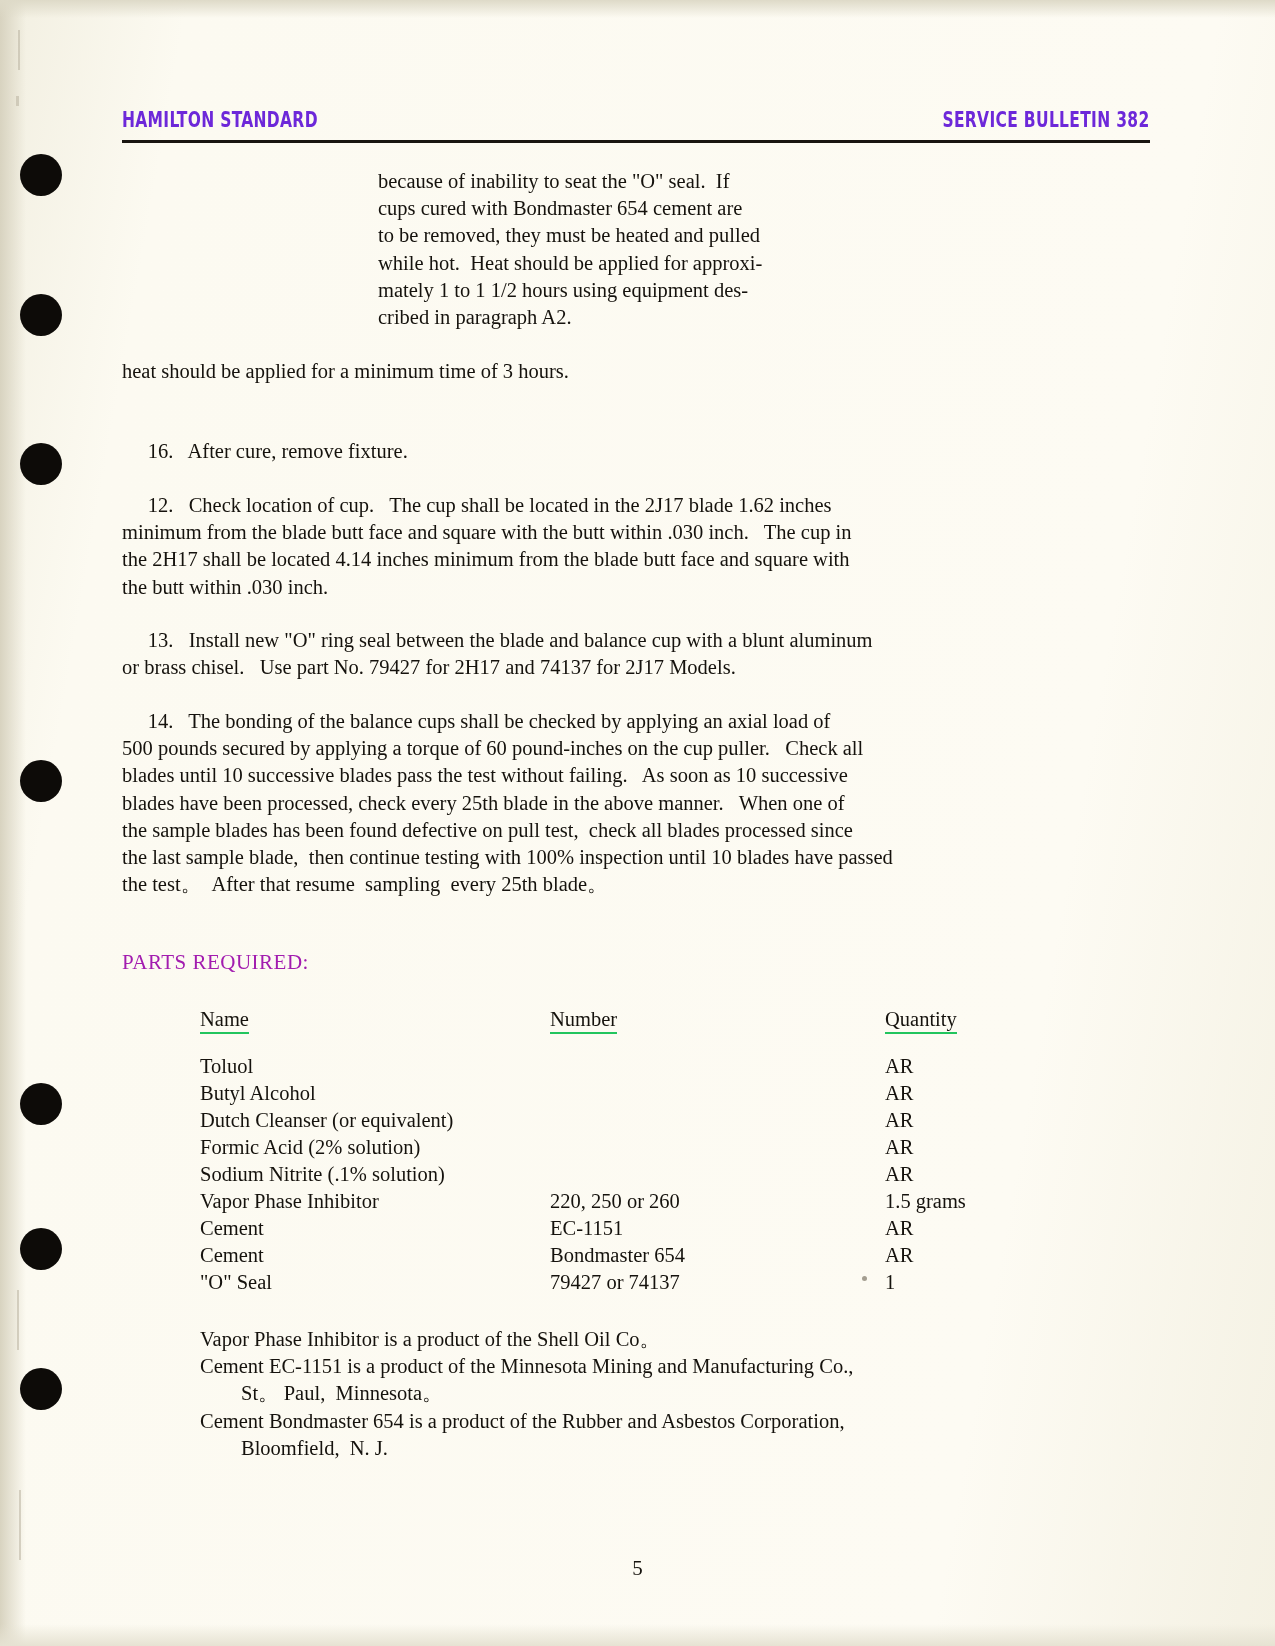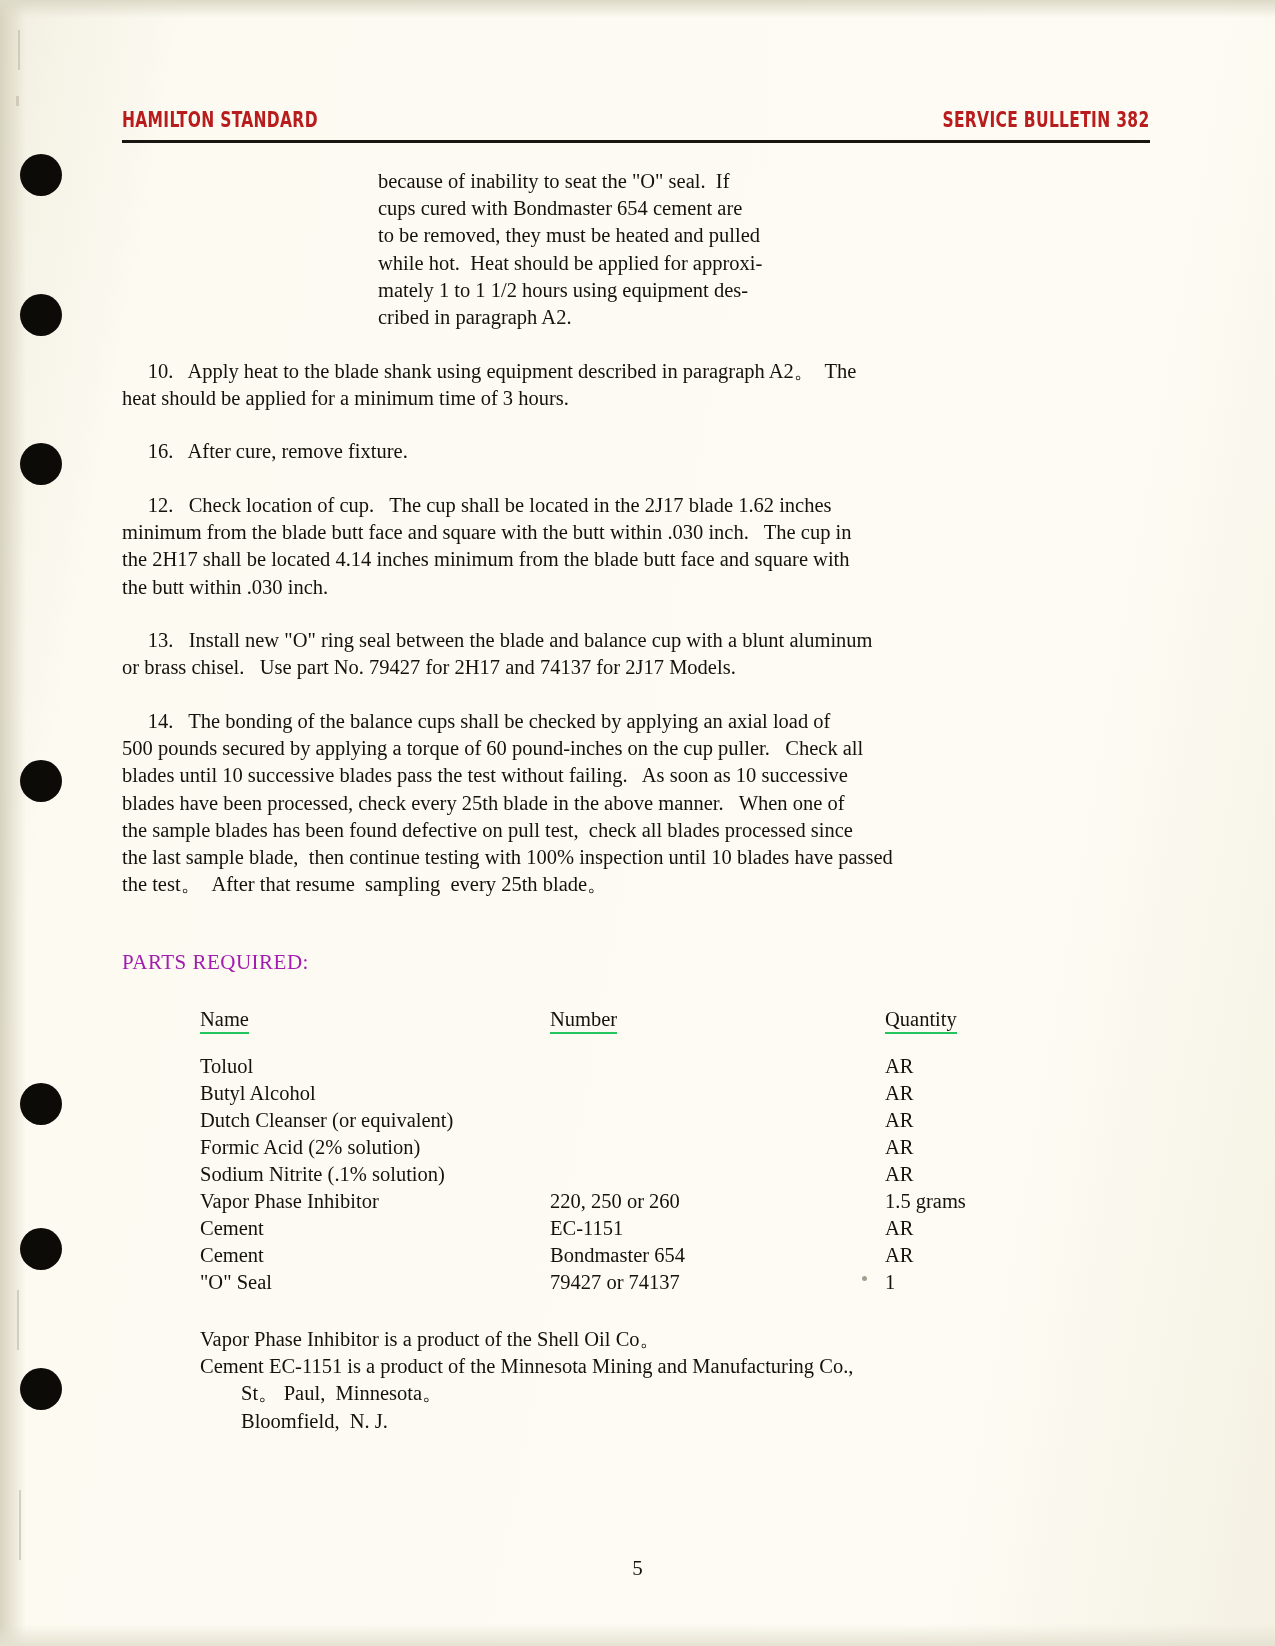--- a/index.html
+++ b/index.html
@@ -76,21 +76,21 @@
     left: 122px;
     top: 108px;
     width: 1028px;
     display: flex;
     justify-content: space-between;
     align-items: flex-end;
     font-family: "DejaVu Sans Condensed", "Liberation Sans Narrow", "Liberation Sans", sans-serif;
     font-weight: bold;
     font-size: 21px;
     letter-spacing: 0.4px;
-    color: #b91c1c;
+    color: #6d28d9;
   }
   .header-left  { transform: scaleX(0.82); transform-origin: left bottom; white-space: nowrap; }
   .header-right { transform: scaleX(0.82); transform-origin: right bottom; white-space: nowrap; }
   .header-rule {
     position: absolute;
     left: 122px;
     top: 140px;
     width: 1028px;
     height: 3px;
     background: #191510;
@@ -226,21 +226,20 @@
     <div class="indent-block body-text">
       <div>because of inability to seat the "O" seal.  If</div>
       <div>cups cured with Bondmaster 654 cement are</div>
       <div>to be removed, they must be heated and pulled</div>
       <div>while hot.  Heat should be applied for approxi-</div>
       <div>mately 1 to 1 1/2 hours using equipment des-</div>
       <div>cribed in paragraph A2.</div>
     </div>
 
     <div class="para body-text" style="top:358px">
-      <div>     10.   Apply heat to the blade shank using equipment described in paragraph A2。  The</div>
       <div>heat should be applied for a minimum time of 3 hours.</div>
     </div>
 
     <div class="para body-text" style="top:438px">
       <div>     16.   After cure, remove fixture.</div>
     </div>
 
     <div class="para body-text" style="top:492px">
       <div>     12.   Check location of cup.   The cup shall be located in the 2J17 blade 1.62 inches</div>
       <div>minimum from the blade butt face and square with the butt within .030 inch.   The cup in</div>
@@ -332,19 +331,20 @@
         </tr>
       </tbody>
     </table>
 
     <div class="stray-dot"></div>
 
     <div class="notes body-text">
       <div>Vapor Phase Inhibitor is a product of the Shell Oil Co。</div>
       <div>Cement EC-1151 is a product of the Minnesota Mining and Manufacturing Co.,</div>
       <div>        St。 Paul,  Minnesota。</div>
+      <div>Cement Bondmaster 654 is a product of the Rubber and Asbestos Corporation,</div>
       <div>        Bloomfield,  N. J.</div>
     </div>
 
     <div class="page-number">5</div>
 
   </div>
 </div>
 
 </body></html>

